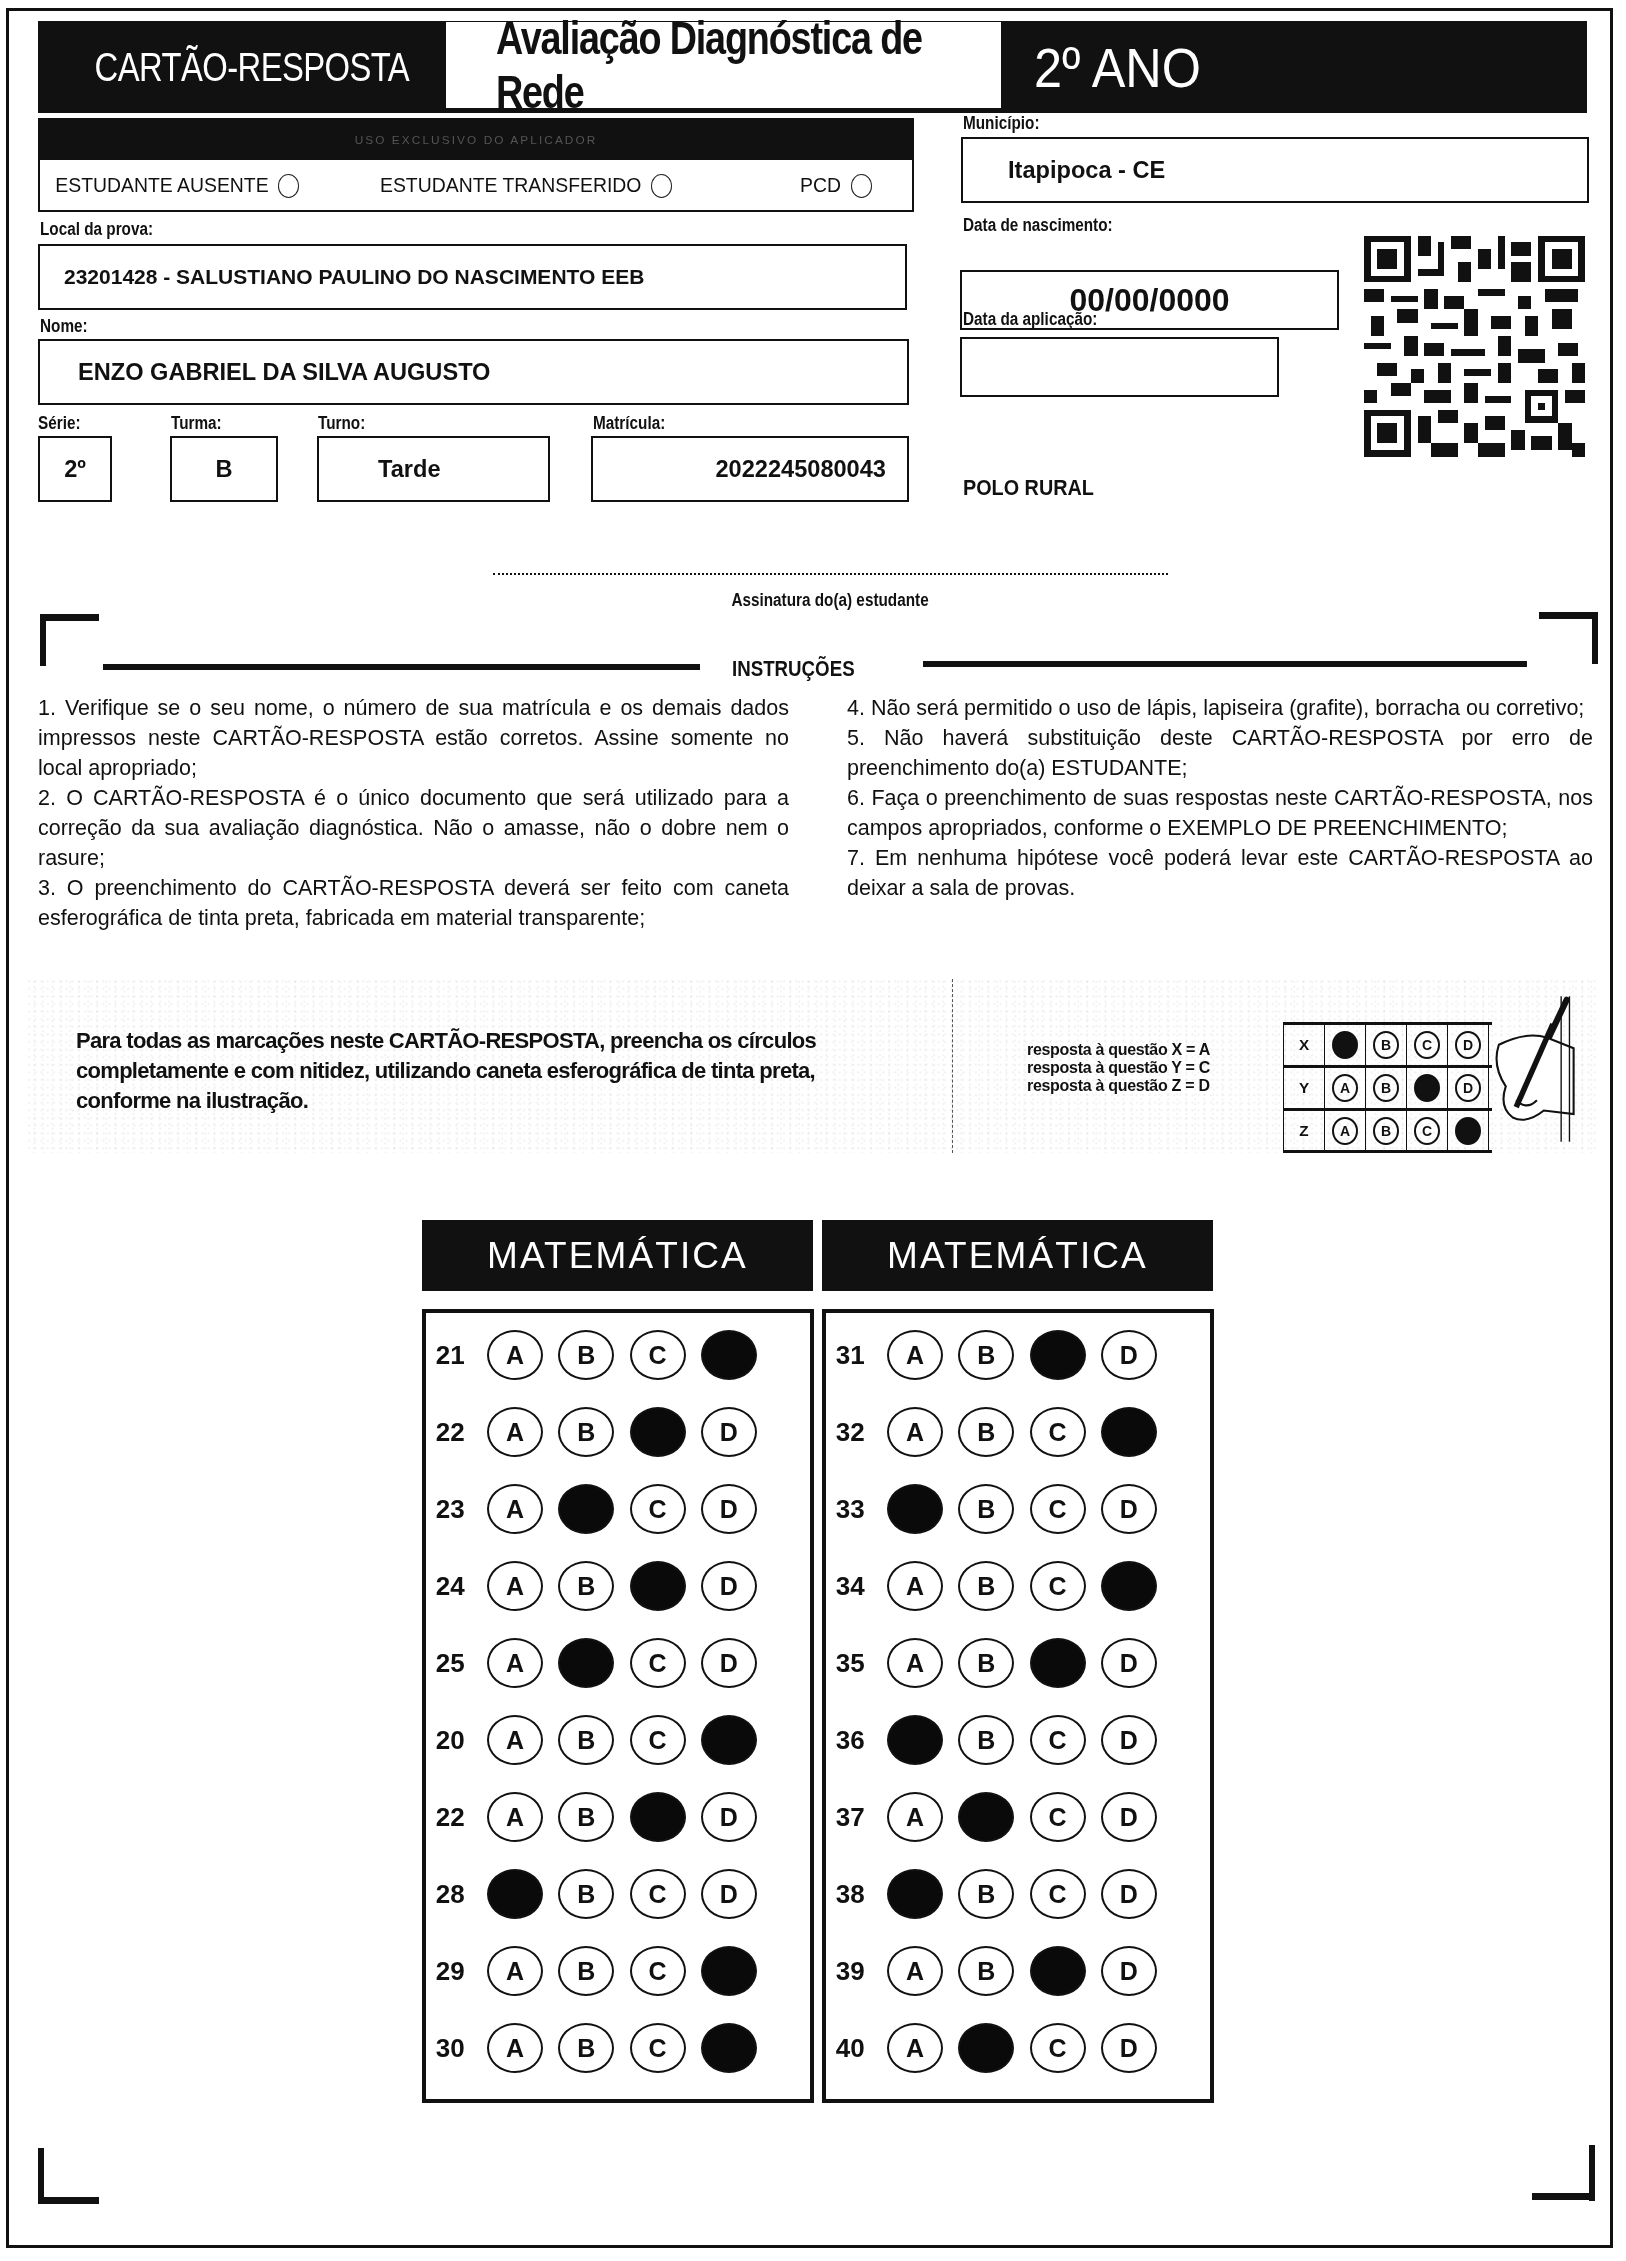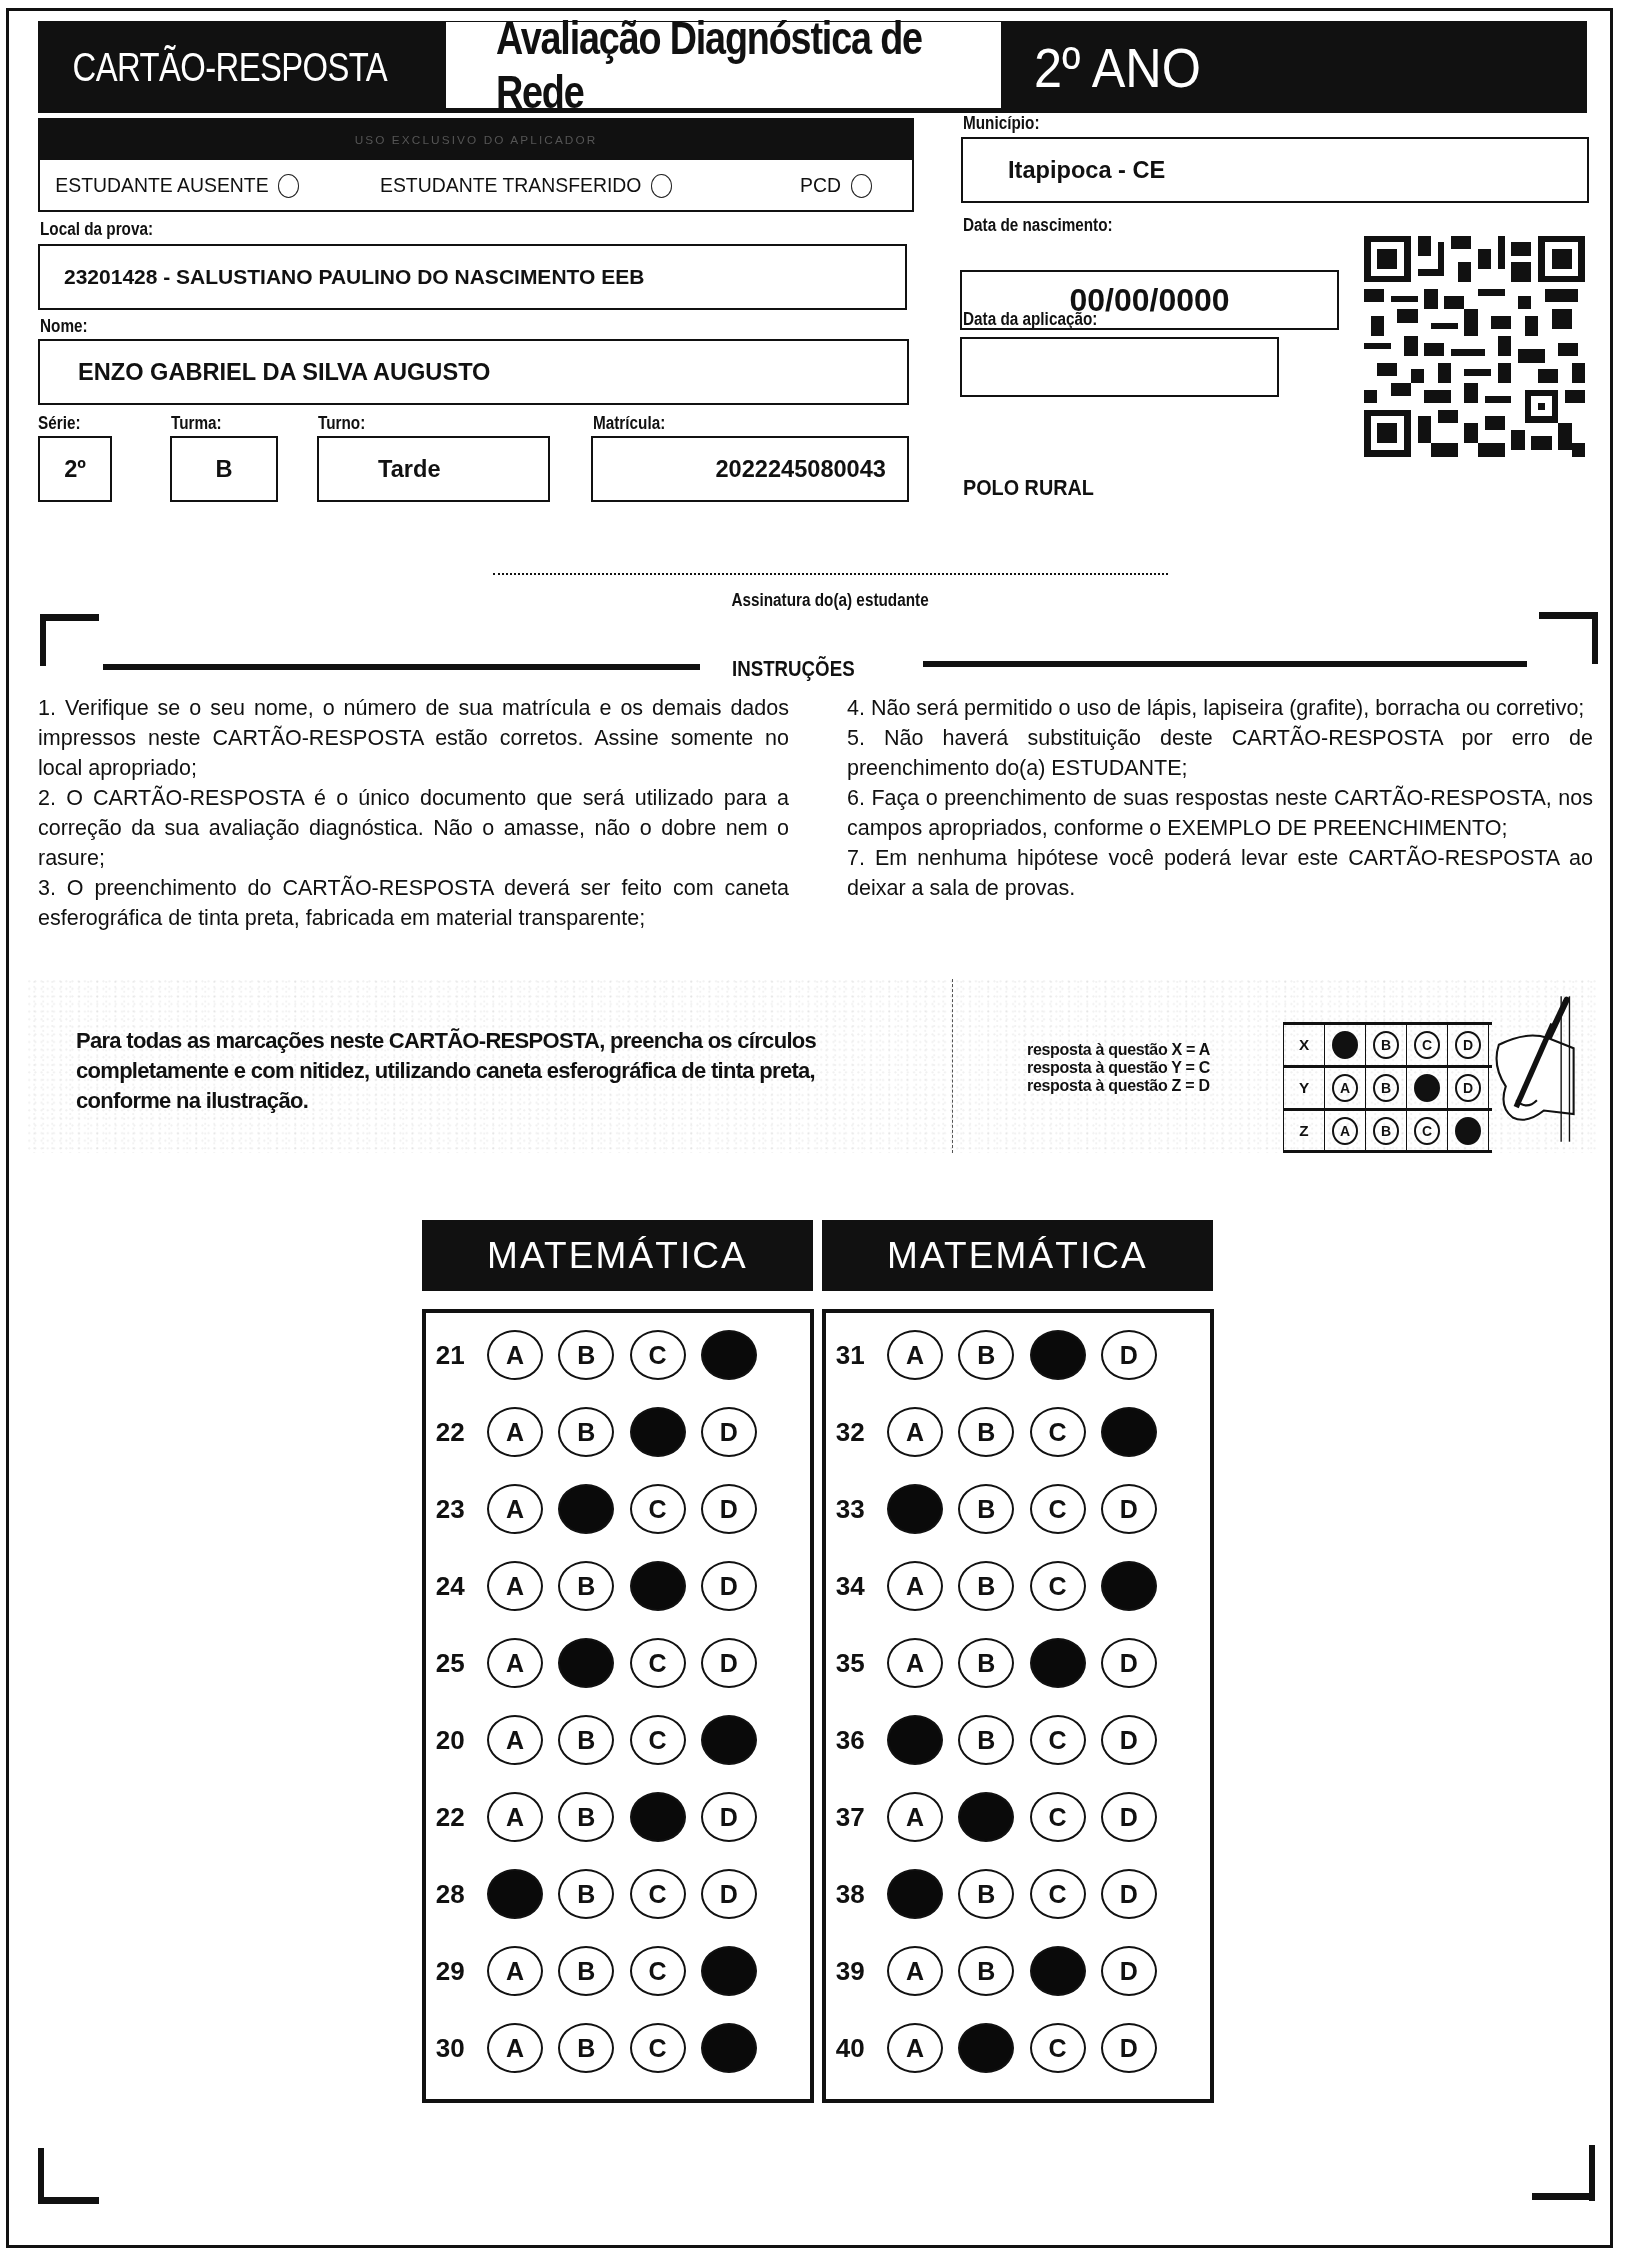--- a/index.html
+++ b/index.html
@@ -1,20 +1,20 @@
 <!DOCTYPE html>
 <html style="font-size:11px"><head>
 <meta charset="utf-8">
 <style>
   html, body { margin:0; padding:0; background:#fff; }
   body { width:1626px; height:2261px; position:relative; overflow:hidden; font-family:"Liberation Sans", sans-serif; color:#111; }
   .abs { position:absolute; }
   .outer { left:5.6px; top:8.3px; width:1607px; height:2240px; border:3.5px solid #111; box-sizing:border-box; }
   .titlebar { left:38px; top:21px; width:1549px; height:92px; background:#111; }
-  .title-left { left:38px; top:21px; width:406px; height:92px; color:#fff; font-family:"Liberation Sans", sans-serif; font-size:40px; display:flex; align-items:center; justify-content:flex-start; letter-spacing:-0.7px; transform-origin:center; }
+  .title-left { left:38px; top:21px; width:406px; height:92px; color:#fff; font-family:"Liberation Sans", sans-serif; font-size:40px; display:flex; align-items:center; justify-content:flex-end; letter-spacing:-0.7px; transform-origin:center; }
   .title-left span, .title-mid span { display:inline-block; transform:scaleX(0.82); }
   .title-mid { left:446px; top:22px; width:555px; height:86px; background:#fff; color:#111; font-size:46px; font-weight:bold; display:flex; align-items:center; justify-content:center; letter-spacing:-1.4px; }
   .title-right { left:1034px; top:21px; height:92px; color:#fff; font-size:56px; display:flex; align-items:center; }
   .title-right span { display:inline-block; transform:scaleX(0.9); transform-origin:left; }
 
   .apl { left:38px; top:118px; width:876px; height:94px; border:2.1px solid #111; box-sizing:border-box; }
   .apl-head { left:0; top:0; width:100%; height:40px; background:#111; color:#555; font-size:11.8px; letter-spacing:2.1px; display:flex; align-items:center; justify-content:center; }
   .apl-row { left:0; top:40px; width:100%; height:50px; display:flex; align-items:center; font-size:19.4px;border-radius:25px; }
   .apl-item { position:absolute; display:flex; align-items:center; gap:9.7px; top:14px; }
   .radio { width:21px; height:23.6px; border:1.4px solid #222; border-radius:50%; box-sizing:border-box; display:inline-block; cursor:pointer; }

